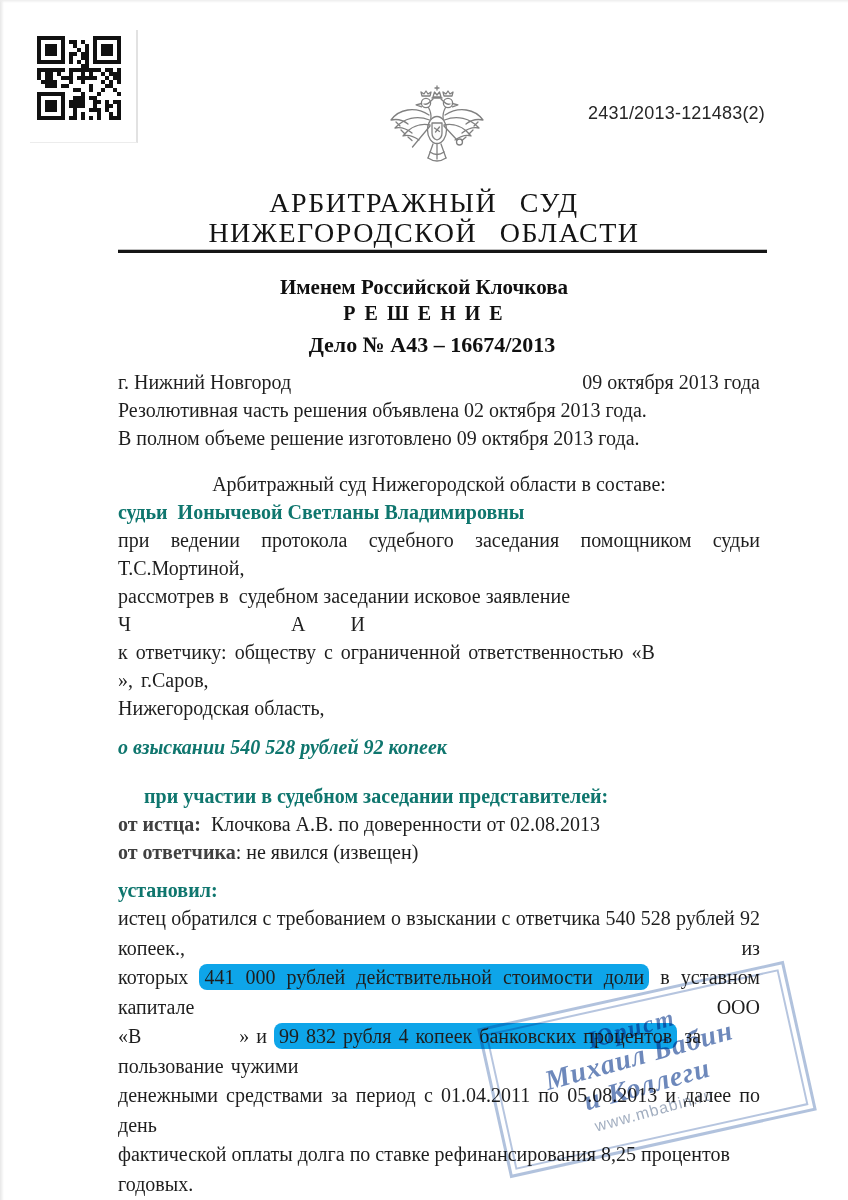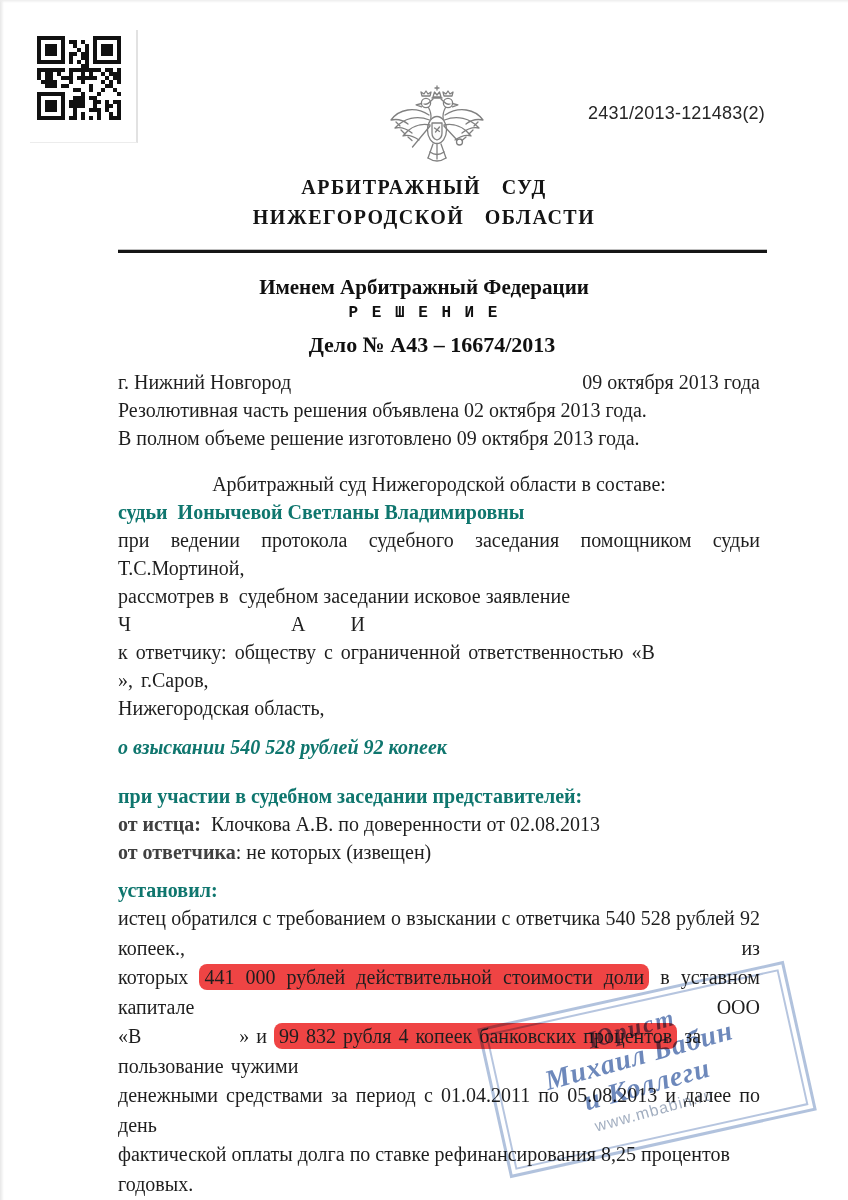--- a/index.html
+++ b/index.html
@@ -24,43 +24,43 @@
 
   .doc-number{position:absolute;top:63px;right:83px;
     font-family:"Liberation Sans","DejaVu Sans",sans-serif;
     font-size:18px;color:#262626;letter-spacing:.2px;margin-top:40px;}
 
   
   .arms-wrap{position:absolute;left:0;right:0;top:84px;text-align:center;}
   .arms-wrap svg{transform:translateX(13px);opacity:.85;}
 
   
-  .court-title{position:absolute;top:172px;left:0;right:0;text-align:center;
-    font-weight:700;font-size:20px;line-height:30px;letter-spacing:1.5px;word-spacing:14px;color:#141414;}
+  .court-title{position:absolute;top:188px;left:0;right:0;text-align:center;
+    font-weight:400;font-size:28px;line-height:30px;letter-spacing:1.5px;word-spacing:14px;color:#141414;}
 
   .rule{position:absolute;top:250px;left:118px;width:649px;height:3px;background:#161616;
     box-shadow:0 -1px 0 rgba(0,0,0,.25);}
 
   
   .subhead{position:absolute;top:274px;left:0;right:0;text-align:center;color:#101010;}
   .subhead .l1{font-weight:700;font-size:21px;line-height:26px;}
-  .subhead .l2{font-weight:700;font-size:16px;line-height:26px;letter-spacing:2px;font-family:Liberation Mono, monospace;}
+  .subhead .l2{font-weight:700;font-size:20px;line-height:26px;letter-spacing:2px;}
   .subhead .l3{font-weight:700;font-size:22px;line-height:26px;margin-top:6px;padding-left:16px;}
 
   
   .content{position:absolute;top:368px;left:118px;width:642px;font-size:20px;color:#1e1e1e;}
   .line{line-height:28px;min-height:28px;}
   .line.body2{line-height:29.5px;min-height:29.5px;}
   .line.cols{display:flex;justify-content:space-between;}
   .line.justify{text-align:justify;text-align-last:justify;}
   .line.pre{white-space:pre-wrap;}
   .seg-b{font-weight:700;color:#404040;}
   .line.b{font-weight:700;color:#0f766e;}
   .line.i{font-style:italic;}
-  mark.hl{background:#ef4444;color:inherit;padding:2px 5px;border-radius:8px;
+  mark.hl{background:#0ea5e9;color:inherit;padding:2px 5px;border-radius:8px;
     box-decoration-break:clone;-webkit-box-decoration-break:clone;}
 
   
   .stamp{position:absolute;left:490px;top:993px;width:308px;height:147px;
     transform:rotate(-12.5deg);
     border:3px solid rgba(151,173,209,.75);
     mix-blend-mode:multiply;pointer-events:none;z-index:5;
     display:flex;align-items:center;justify-content:center;}
   .stamp-inner{position:absolute;inset:4px;border:2px solid rgba(151,173,209,.7);}
   .stamp-text{position:relative;text-align:center;transform:rotate(-3deg) translate(-4px,-2px);
@@ -263,43 +263,43 @@
 </div>
 
 <div class="court-title">
   <div>АРБИТРАЖНЫЙ  СУД</div>
   <div>НИЖЕГОРОДСКОЙ  ОБЛАСТИ</div>
 </div>
 
 <div class="rule"></div>
 
 <div class="subhead">
-  <div class="l1">Именем Арбитражный Федерации</div>
+  <div class="l1">Именем Российской Клочкова</div>
   <div class="l2">Р Е Ш Е Н И Е</div>
   <div class="l3">Дело № А43 – 16674/2013</div>
 </div>
 
 <div class="content" id="doc-body">
     <div class="line cols">
       <span>г. Нижний Новгород</span>
       <span>09 октября 2013 года</span>
     </div>
     <div class="line">Резолютивная часть решения объявлена 02 октября 2013 года.</div>
     <div class="line">В полном объеме решение изготовлено 09 октября 2013 года.</div>
     <div class="line" style="margin-top: 18px; text-align: center;">Арбитражный суд Нижегородской области в составе:</div>
     <div class="line pre b">судьи  Ионычевой Светланы Владимировны</div>
     <div class="line justify">при ведении протокола судебного заседания помощником судьи Т.С.Мортиной,</div>
     <div class="line pre">рассмотрев в  судебном заседании исковое заявление</div>
     <div class="line pre">Ч                                А         И</div>
     <div class="line pre" style="word-spacing: 3px;">к ответчику: обществу с ограниченной ответственностью «В                », г.Саров,</div>
     <div class="line">Нижегородская область,</div>
     <div class="line b i" style="margin-top: 11px;">о взыскании 540 528 рублей 92 копеек</div>
-    <div class="line b" style="margin-top: 21px;">при участии в судебном заседании представителей:</div>
+    <div class="line b" style="margin-top: 21px; margin-left: 26px;">при участии в судебном заседании представителей:</div>
     <div class="line pre"><span class="seg-b">от истца:</span><span>  Клочкова А.В. по доверенности от 02.08.2013</span></div>
-    <div class="line"><span class="seg-b">от ответчика</span><span>: не которых (извещен)</span></div>
+    <div class="line"><span class="seg-b">от ответчика</span><span>: не явился (извещен)</span></div>
     <div class="line b" style="margin-top: 10px;">установил:</div>
     <div class="line body2 justify">истец обратился с требованием о взыскании с ответчика 540 528 рублей 92 копеек., из</div>
     <div class="line body2 justify"><span>которых </span><mark class="hl">441 000 рублей действительной стоимости доли</mark><span> в уставном капитале ООО</span></div>
     <div class="line body2 pre" style="word-spacing: 2px;"><span>«В              » и </span><mark class="hl">99 832 рубля 4 копеек банковских процентов</mark><span> за пользование чужими</span></div>
     <div class="line body2 justify">денежными средствами за период с 01.04.2011 по 05.08.2013 и далее по день</div>
     <div class="line body2">фактической оплаты долга по ставке рефинансирования 8,25 процентов годовых.</div>
   </div>
 
 <div class="stamp">
   <div class="stamp-inner"></div>

